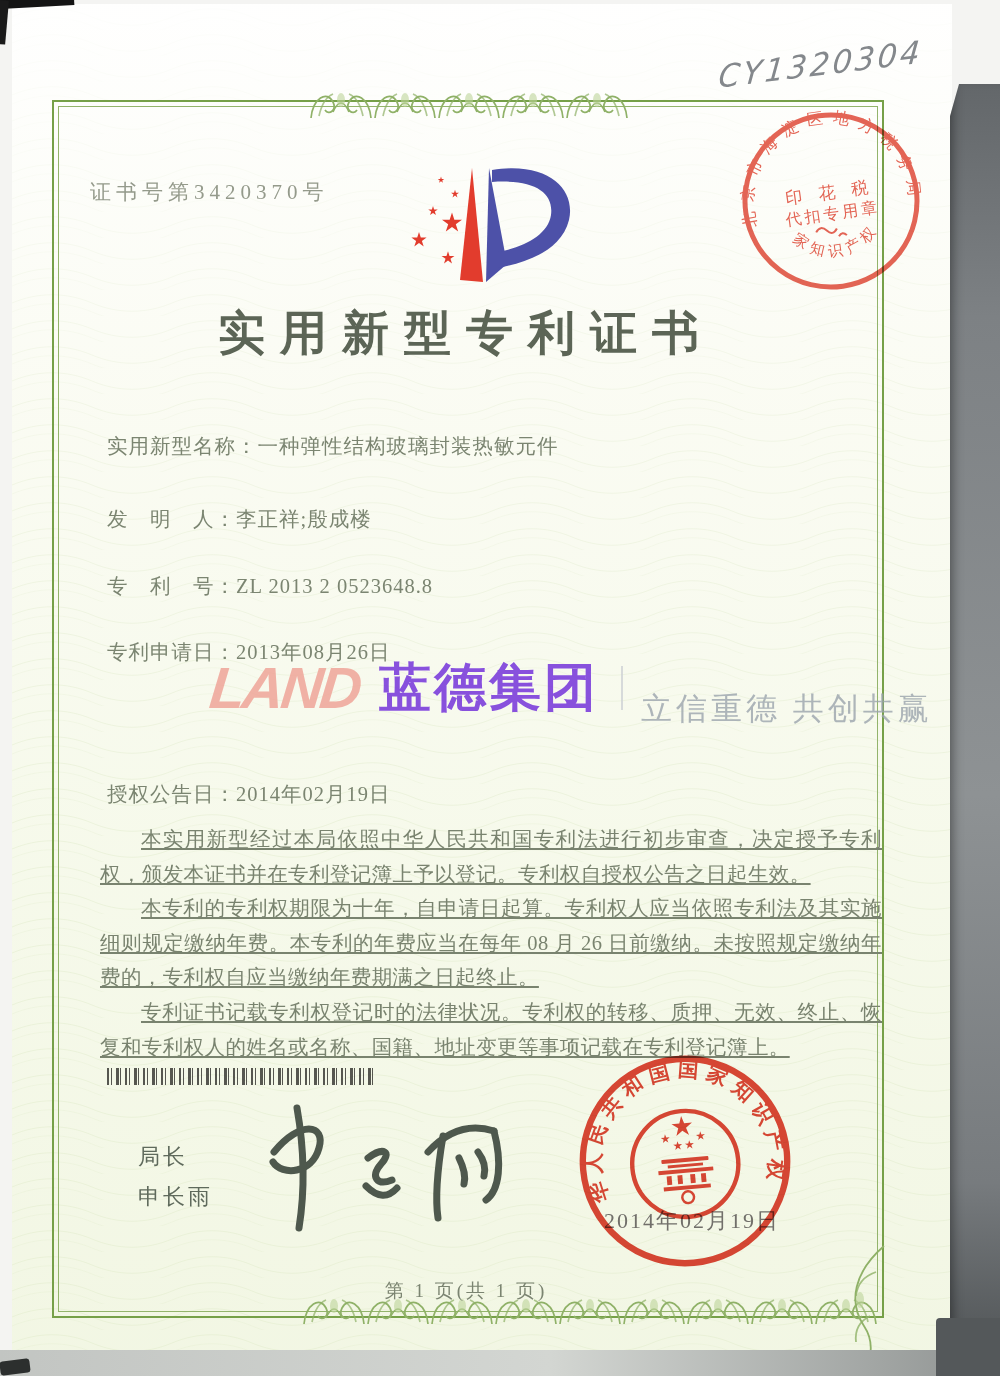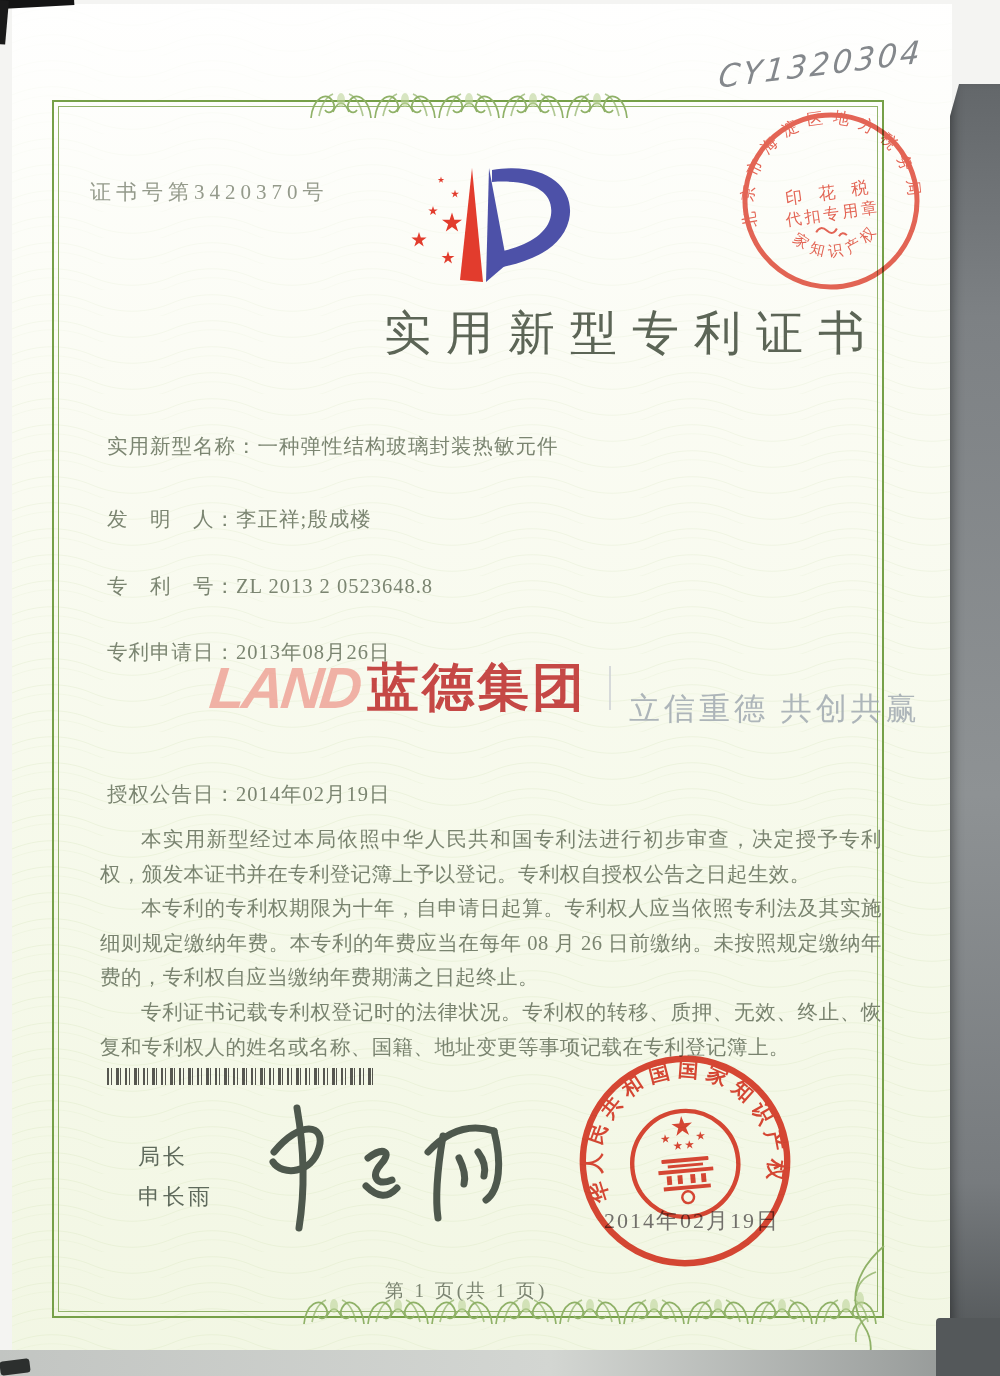--- a/index.html
+++ b/index.html
@@ -30,33 +30,33 @@
       border:2.5px solid #76a048;}
   .frame-inner{position:absolute;left:4px;top:4px;right:4px;bottom:4px;border:1.5px solid #93b46b;}
   .orn{position:absolute;color:#8fb167;}
   .orn-top{left:255px;top:-20px;}
   .orn-bottom{left:248px;top:1186px;}
   .orn-corner{left:770px;top:1140px;}
   
   .layer{position:absolute;left:12px;top:4px;width:940px;height:1346px;}
   .cert-no{position:absolute;left:78px;top:174px;font-size:21px;letter-spacing:5px;color:#949a8b;}
   .logo{position:absolute;left:382px;top:156px;}
-  .title{position:absolute;left:40px;top:298px;width:828px;text-align:right;font-size:47px;
-      font-weight:400;letter-spacing:15px;color:#5c6556;}
+  .title{position:absolute;left:40px;top:298px;width:828px;text-align:center;font-size:47px;
+      font-weight:700;letter-spacing:15px;color:#5c6556;}
   .row{position:absolute;left:95px;width:740px;font-size:20.5px;color:#7b8571;letter-spacing:1px;white-space:nowrap;}
   .r0{top:428px}.r1{top:501px}.r2{top:568px}.r3{top:634px}.r4{top:706px}.r5{top:776px}
   .paras{position:absolute;left:88px;top:818px;width:782px;font-size:20.5px;line-height:34.6px;
-      color:#79836f;text-align:justify;letter-spacing:.4px;}
+      color:#79836f;text-align:justify;letter-spacing:.4px;text-decoration:underline;}
   .paras p{margin:0;text-indent:2em;}
   
   .watermark{position:absolute;left:198px;top:648px;display:flex;align-items:center;opacity:.8;
       pointer-events:none;white-space:nowrap;}
   .wm-land{font-family:"Liberation Sans","DejaVu Sans",sans-serif;font-size:58px;font-weight:bold;
       font-style:italic;color:#efa094;letter-spacing:-3px;transform:skewX(-6deg);line-height:1;}
-  .wm-co{font-size:52px;font-weight:800;color:#b91c1c;letter-spacing:3px;line-height:1;margin-left:8px;
+  .wm-co{font-size:52px;font-weight:800;color:#6d28d9;letter-spacing:3px;line-height:1;margin-left:20px;
       text-shadow:0 0 1px #ffffff;}
   .wm-sep{width:2px;height:44px;background:#cfd3d6;margin:0 18px 0 22px;}
   .wm-slogan{font-size:31px;color:#9ba4ad;letter-spacing:4px;line-height:1;margin-top:41px;}
   
   .barcode{position:absolute;left:95px;top:1064px;width:268px;height:17px;opacity:.85;
       background:repeating-linear-gradient(90deg,#3a3a35 0 2px,transparent 2px 4px,#3a3a35 4px 5px,
                  transparent 5px 9px,#3a3a35 9px 12px,transparent 12px 13px,#3a3a35 13px 14px,transparent 14px 18px);}
   
   .director{position:absolute;left:126px;top:1138px;font-size:22px;color:#5f6a5c;letter-spacing:3px;}
   .director-name{position:absolute;left:126px;top:1178px;font-size:22px;color:#5f6a5c;letter-spacing:3px;}

